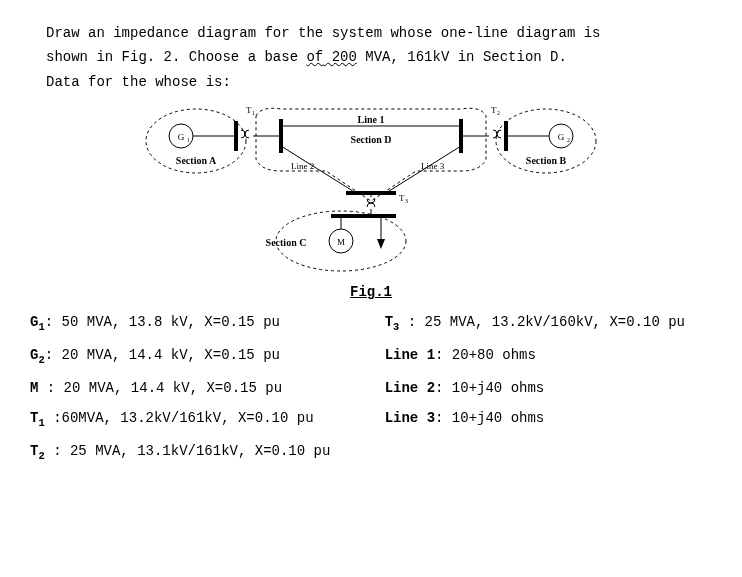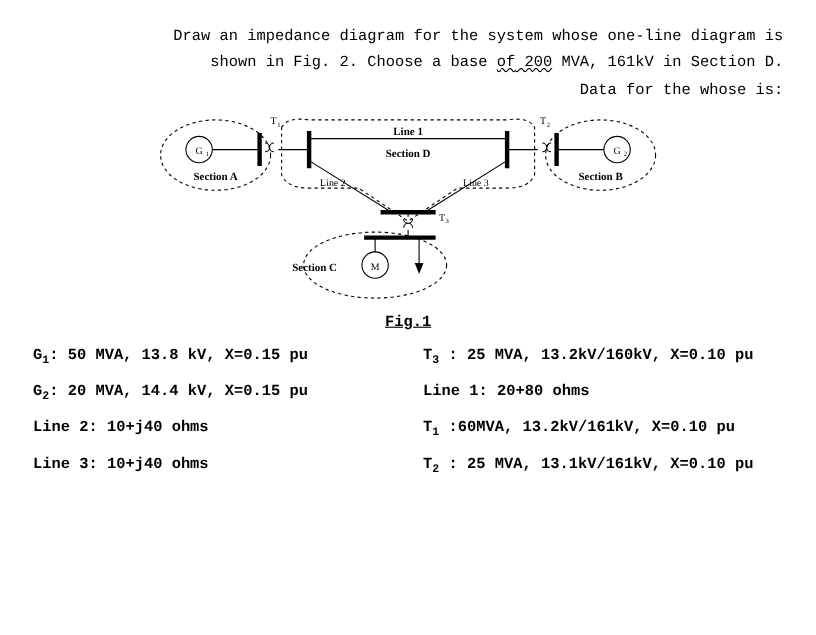--- a/index.html
+++ b/index.html
@@ -7,23 +7,22 @@
     padding: 20px 30px;
     font-family: "Courier New", monospace;
     font-size: 14px;
     color: #000;
     background: #fff;
     width: 742px;
     height: 577px;
     box-sizing: border-box;
   }
   .prompt-line {
-    margin: 2px 0;
+    margin: 2px 16px;
     line-height: 1.6;
-    text-align: right;
   }
   .wavy {
     text-decoration: underline wavy;
     text-decoration-thickness: 1px;
   }
   .fig-wrap {
     width: 100%;
     text-align: center;
     margin: 8px 0 4px 0;
   }
@@ -34,21 +33,20 @@
     text-align: center;
     font-weight: bold;
     margin: 4px 0 14px 0;
     text-decoration: underline;
   }
   .data-grid {
     display: grid;
     grid-template-columns: 52% 48%;
     row-gap: 14px;
     font-family: "Courier New", monospace;
-    font-weight: bold;
   }
   .data-grid div {
     white-space: nowrap;
   }
   sub { font-size: 0.75em; vertical-align: sub; }
 </style>
 </head>
 <body>
 
 <div class="prompt-line">Draw an impedance diagram for the system whose one-line diagram is</div>
@@ -128,19 +126,20 @@
 
 <div class="fig-caption">Fig.1</div>
 
 <div class="data-grid">
   <div><b>G<sub>1</sub></b>: 50 MVA, 13.8 kV, X=0.15 pu</div>
   <div><b>T<sub>3</sub> </b>: 25 MVA, 13.2kV/160kV, X=0.10 pu</div>
 
   <div><b>G<sub>2</sub></b>: 20 MVA, 14.4 kV, X=0.15 pu</div>
   <div><b>Line 1</b>: 20+80 ohms</div>
 
+  <div><b>M </b>: 20 MVA, 14.4 kV, X=0.15 pu</div>
   <div><b>Line 2</b>: 10+j40 ohms</div>
 
   <div><b>T<sub>1</sub> </b>:60MVA, 13.2kV/161kV, X=0.10 pu</div>
   <div><b>Line 3</b>: 10+j40 ohms</div>
 
   <div><b>T<sub>2</sub> </b>: 25 MVA, 13.1kV/161kV, X=0.10 pu</div>
 </div>
 
 </body></html>

